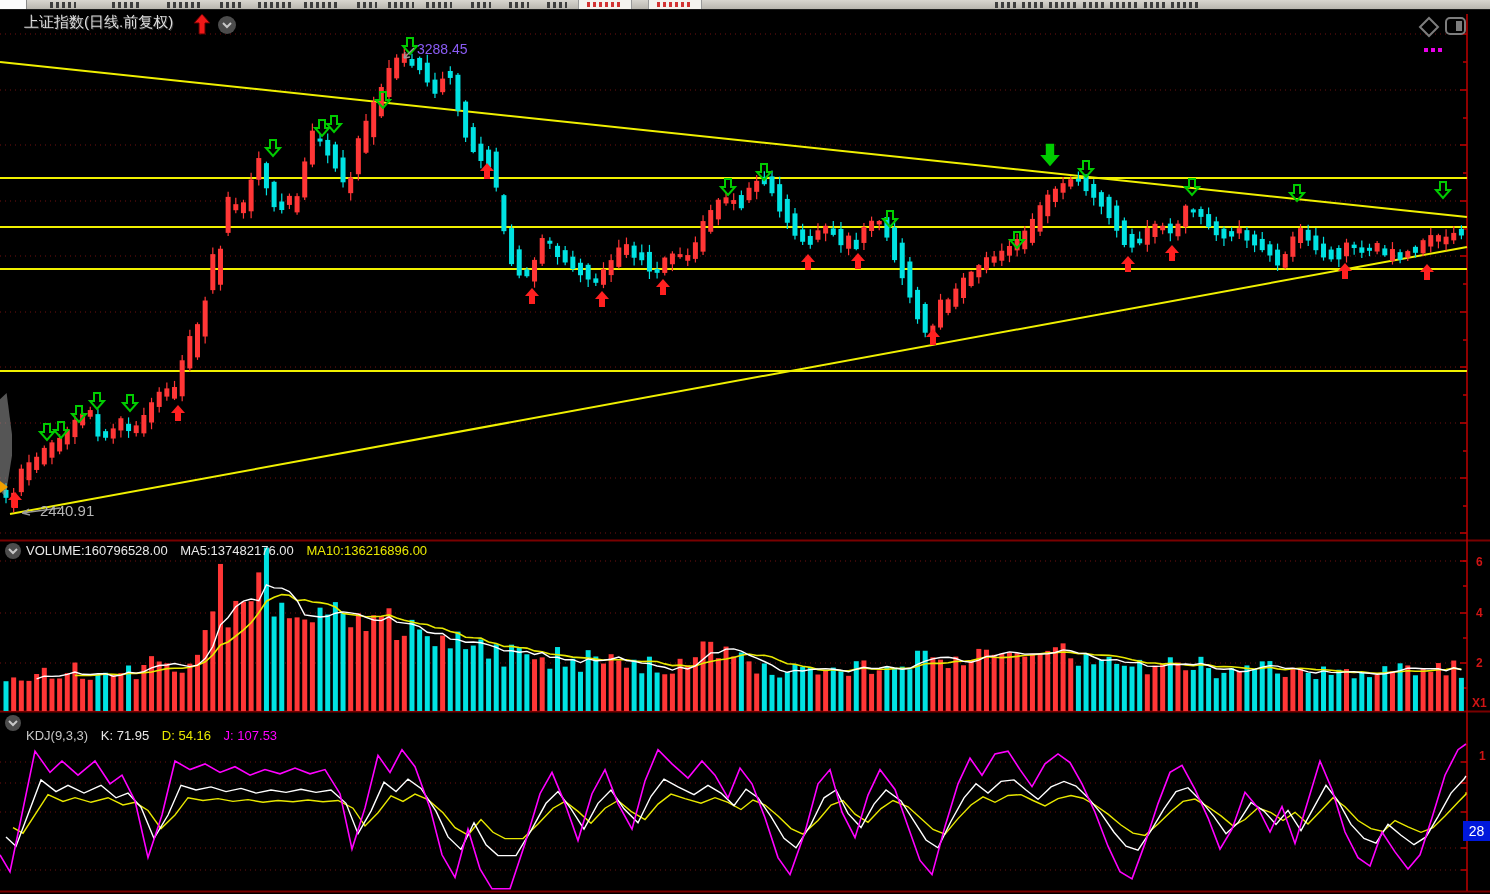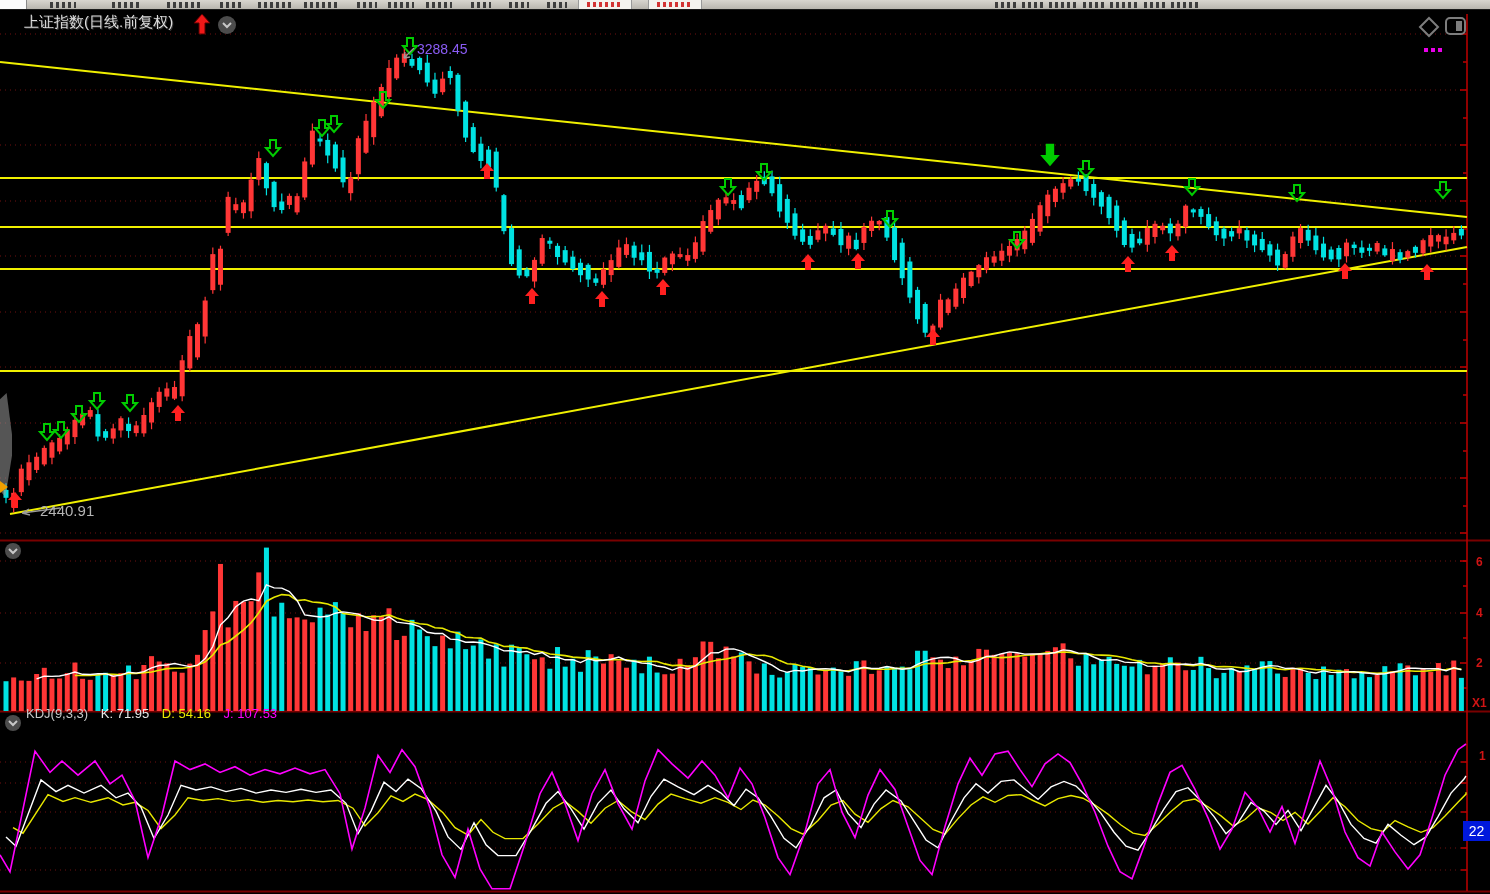--- a/index.html
+++ b/index.html
@@ -16,21 +16,21 @@
   .mb-red:before{content:"";position:absolute;left:8px;top:2px;width:36px;height:5px;
           background:repeating-linear-gradient(90deg,#d23434 0 3px,transparent 3px 6px);}
   
   #chart{position:absolute;left:0;top:0;}
   
   .ovl{position:absolute;white-space:nowrap;}
   #chart-title{left:24px;top:13px;font-size:15px;color:#dcdcdc;text-shadow:1px 1px 0 #333;}
   #peak-label{left:417px;top:41px;font-size:14px;color:#8b5cf6;}
   #low-label{left:40px;top:502px;font-size:15px;color:#b4b4b4;text-align:center;}
   .vol-head{left:26px;top:543px;font-size:13px;}
-  .kdj-head{left:26px;top:706px;font-size:13px;}
+  .kdj-head{left:26px;top:728px;font-size:13px;}
   .hspan{margin-right:9px;}
   .c-white{color:#e8e8e8;} .c-yellow{color:#e8e800;} .c-mag{color:#ff00ff;} .c-gray{color:#c8c8c8;}
   .axis-num{position:absolute;left:1476px;font-size:12px;color:#d01414;font-weight:bold;}
   #kdj-badge{position:absolute;left:1463px;top:821px;width:27px;height:20px;background:#0018dc;
              color:#fff;font-size:14px;text-align:center;line-height:20px;}
   
   .icon{position:absolute;}
   .chev{width:18px;height:18px;border-radius:50%;background:#4c4c4c;}
   .chev svg{position:absolute;left:0;top:0;}
   #mag-dots span{display:inline-block;width:4px;height:4px;background:#e800e8;margin-right:3px;}
@@ -786,20 +786,25 @@
     <svg width="24" height="22">
         <rect x="2" y="3" width="19" height="16" rx="4" fill="none" stroke="#7d7d7d" stroke-width="2"></rect>
         <rect x="12" y="6" width="6" height="10" fill="#7d7d7d"></rect>
       </svg>
   </div>
   <div class="ovl" id="mag-dots" style="left:1424px;top:38px"><span></span><span></span><span></span></div>
 
   <div class="ovl" id="peak-label">3288.45</div>
   <div class="ovl" id="low-label">2440.91</div>
 
+  <div class="ovl vol-head">
+    <span class="hspan c-white">VOLUME:160796528.00</span>
+    <span class="hspan c-white">MA5:137482176.00</span>
+    <span class="hspan c-yellow">MA10:136216896.00</span>
+  </div>
   <div class="icon chev" style="left:5px;top:543px;width:16px;height:16px">
     <svg width="16" height="16">
         <polyline points="4,6 8,10 12,6" fill="none" stroke="#c8c8c8" stroke-width="2"></polyline>
       </svg>
   </div>
 
   <div class="ovl kdj-head">
     <span class="hspan c-gray">KDJ(9,3,3)</span>
     <span class="hspan c-white">K: 71.95</span>
     <span class="hspan c-yellow">D: 54.16</span>
@@ -809,14 +814,14 @@
     <svg width="16" height="16">
         <polyline points="4,6 8,10 12,6" fill="none" stroke="#c8c8c8" stroke-width="2"></polyline>
       </svg>
   </div>
 
   <div class="axis-num" style="top:555px">6</div>
   <div class="axis-num" style="top:606px">4</div>
   <div class="axis-num" style="top:656px">2</div>
   <div class="axis-num" style="top:696px;left:1472px">X1</div>
   <div class="axis-num" style="top:749px;left:1479px">1</div>
-  <div id="kdj-badge">22</div>
+  <div id="kdj-badge">28</div>
 </div>
 
 </body></html>

